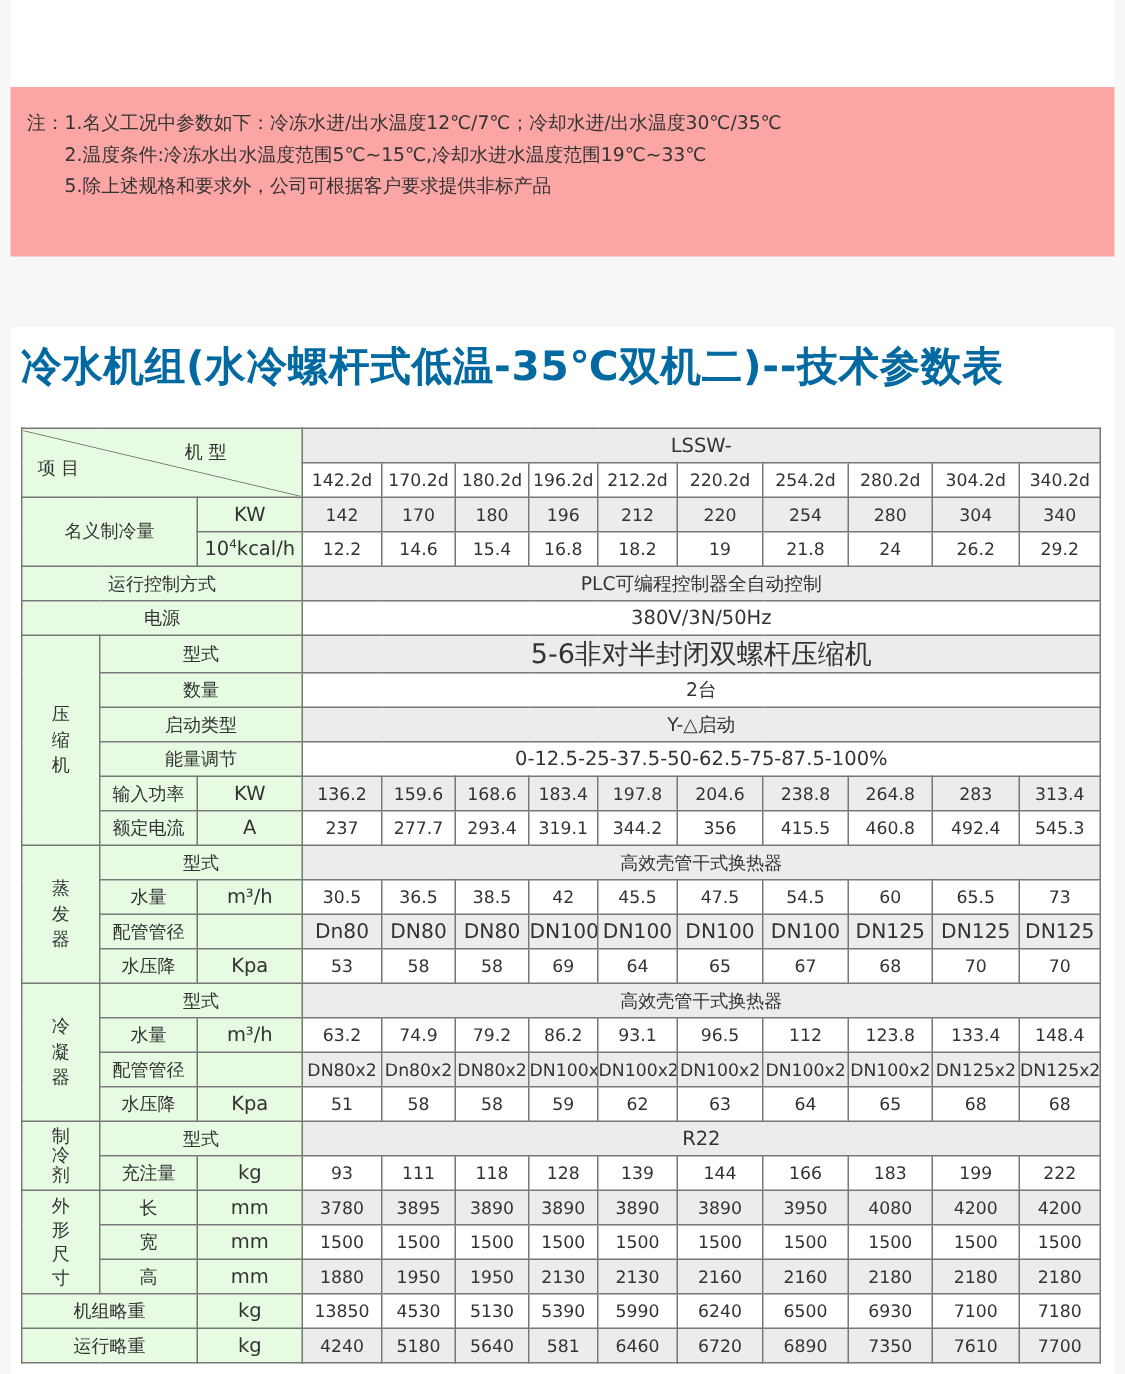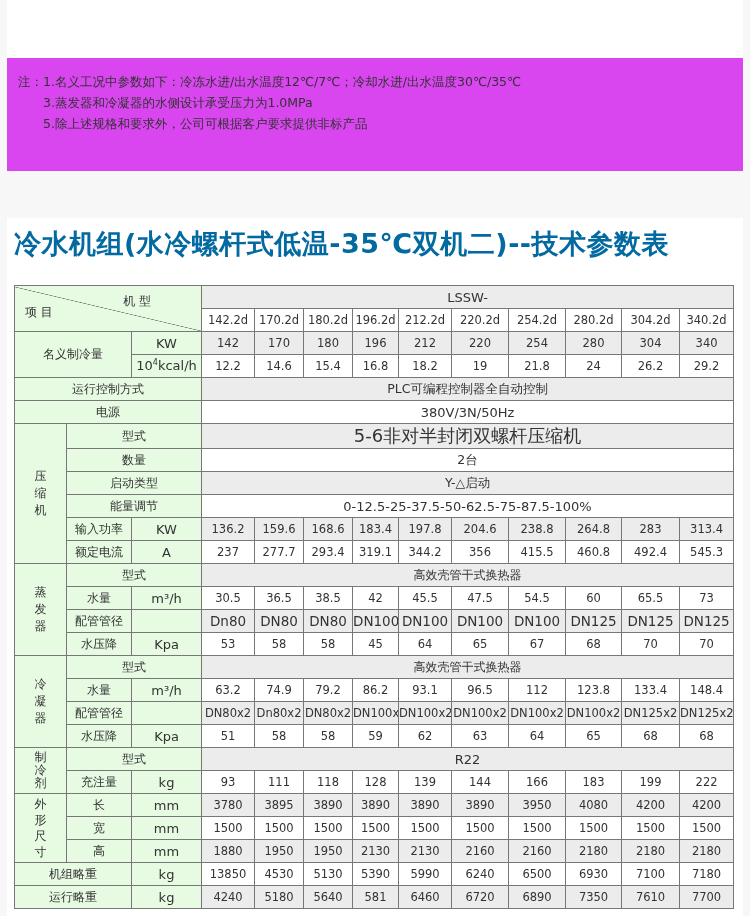--- a/index.html
+++ b/index.html
@@ -9,21 +9,21 @@
       font-family: "DejaVu Sans", "Liberation Sans", sans-serif;
       color: #333;
       position: relative;
     }
     .top-panel {
       position: absolute; left: 7px; top: 0; width: 736px; height: 58px;
       background: #ffffff;
     }
     .notes {
       position: absolute; left: 7px; top: 58px; width: 736px; height: 113px;
-      background: #d946ef;
+      background: #fca5a5;
       font-size: 12.5px; line-height: 21px;
       padding-top: 13px; box-sizing: border-box;
     }
     .notes .line { white-space: nowrap; }
     .notes .prefix { display: inline-block; width: 36px; text-align: right; }
     .notes .indent { padding-left: 36px; }
     .main-panel {
       position: absolute; left: 7px; top: 218px; width: 736px; height: 698px;
       background: #ffffff;
     }
@@ -60,21 +60,21 @@
     .diag .b { position: absolute; right: 50px; top: 6px; }
     sup { font-size: 8px; }
   </style>
 </head>
 <body>
 
 <div class="top-panel"></div>
 
 <div class="notes">
   <div class="line"><span class="prefix">注：</span><span>1.名义工况中参数如下：冷冻水进/出水温度12℃/7℃；冷却水进/出水温度30℃/35℃</span></div>
-  <div class="line indent">3.蒸发器和冷凝器的水侧设计承受压力为1.0MPa</div>
+  <div class="line indent">2.温度条件:冷冻水出水温度范围5℃~15℃,冷却水进水温度范围19℃~33℃</div>
   <div class="line indent">5.除上述规格和要求外，公司可根据客户要求提供非标产品</div>
 </div>
 
 <div class="main-panel"></div>
 <div class="title">冷水机组(水冷螺杆式低温-35℃双机二)--技术参数表</div>
 
 <table class="spec" style="width:715px;">
   <colgroup>
     <col style="width:52px">
       <col style="width:65px">
@@ -232,21 +232,21 @@
         <td class="gray big">DN125</td>
         <td class="gray big">DN125</td>
         <td class="gray big">DN125</td>
       </tr>
       <tr style="height: 22px;">
         <td class="g">水压降</td>
         <td class="g" style="font-size:13px">Kpa</td>
         <td class="wh">53</td>
         <td class="wh">58</td>
         <td class="wh">58</td>
-        <td class="wh">45</td>
+        <td class="wh">69</td>
         <td class="wh">64</td>
         <td class="wh">65</td>
         <td class="wh">67</td>
         <td class="wh">68</td>
         <td class="wh">70</td>
         <td class="wh">70</td>
       </tr>
       <tr style="height: 22px;">
         <td class="g" rowspan="4">
           <div>冷</div>

